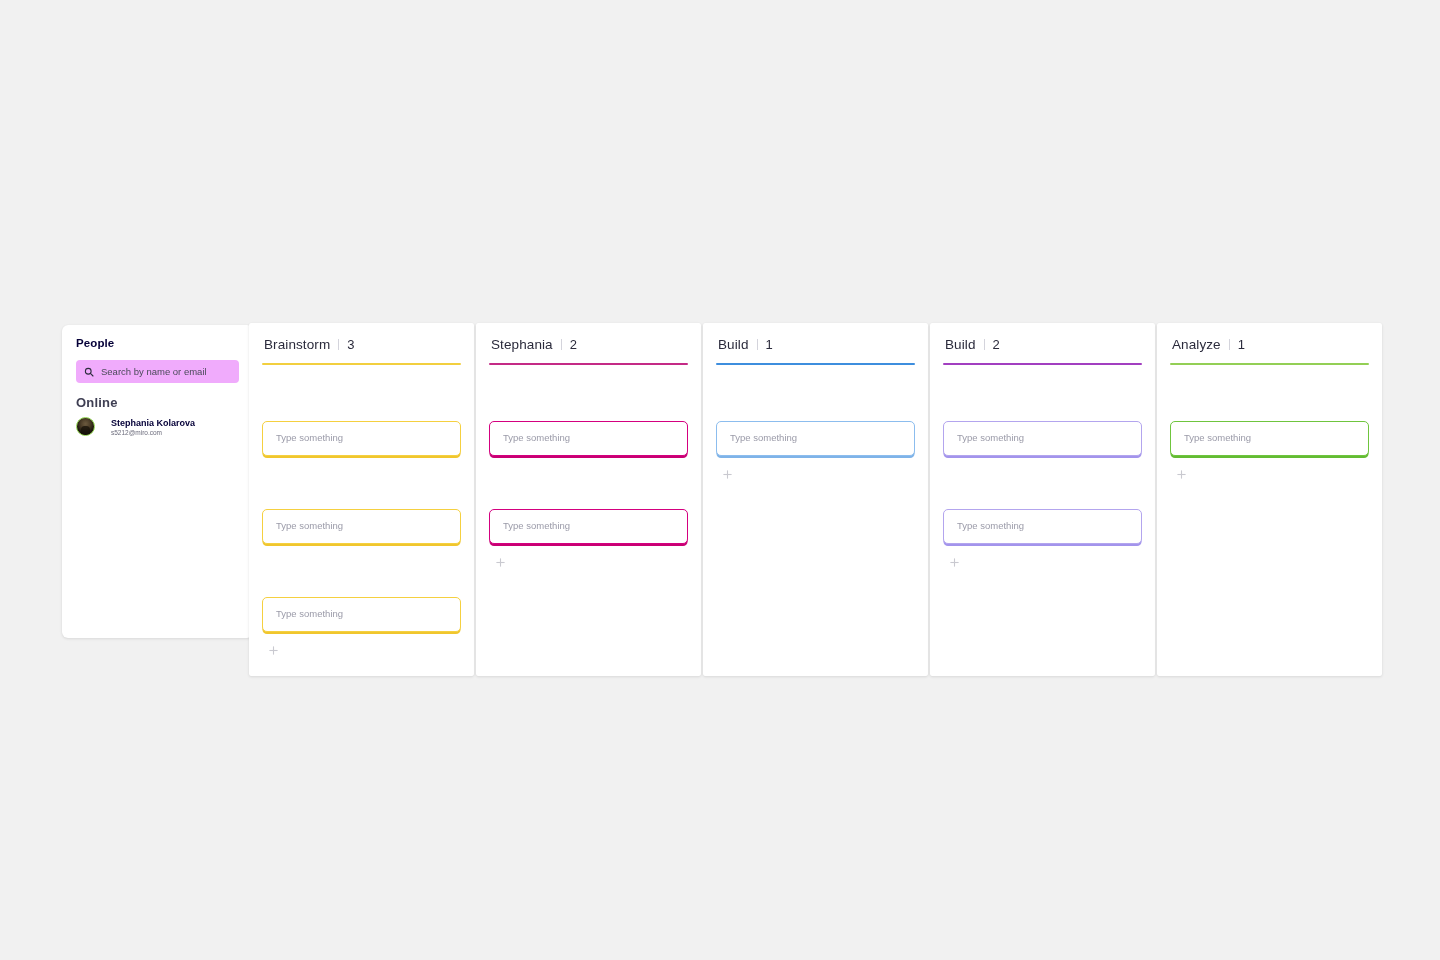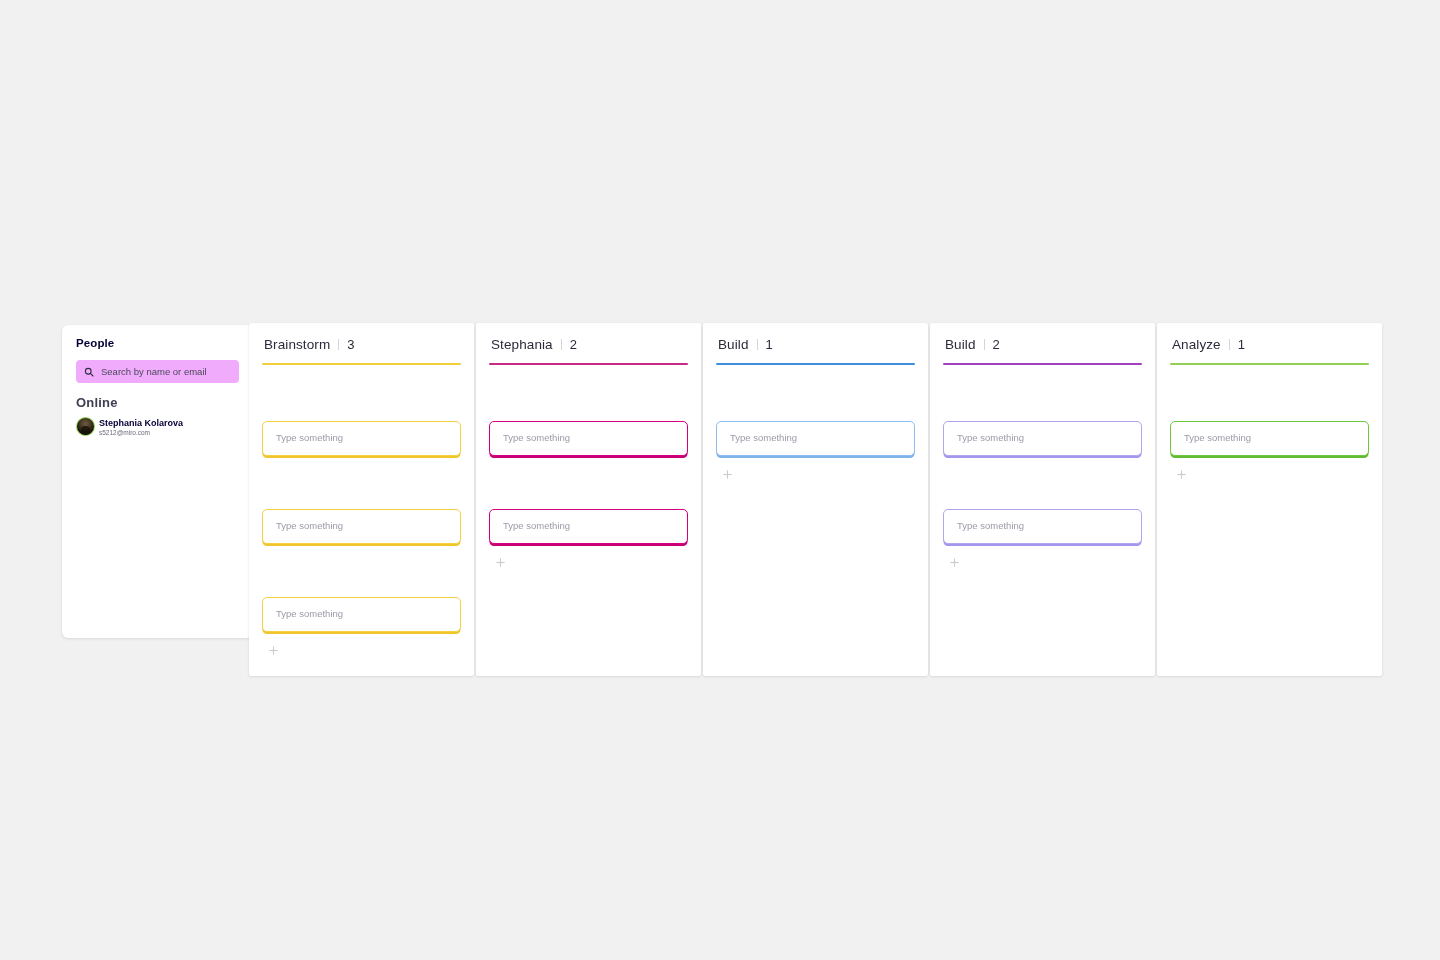--- a/index.html
+++ b/index.html
@@ -70,21 +70,21 @@
     margin-top: 12px;
     font-size: 13px;
     font-weight: bold;
     color: #3f3f53;
     letter-spacing: 0.2px;
   }
 
   .person-row {
     display: flex;
     align-items: center;
-    gap: 4px;
+    gap: 16px;
     margin-top: 7px;
     cursor: pointer;
   }
   .avatar {
     width: 19px;
     height: 19px;
     border-radius: 50%;
     flex: 0 0 auto;
     background:
       radial-gradient(circle at 50% 34%, #6b5a3e 0%, #4a3c27 38%, #2e2617 62%, #221c11 100%);

